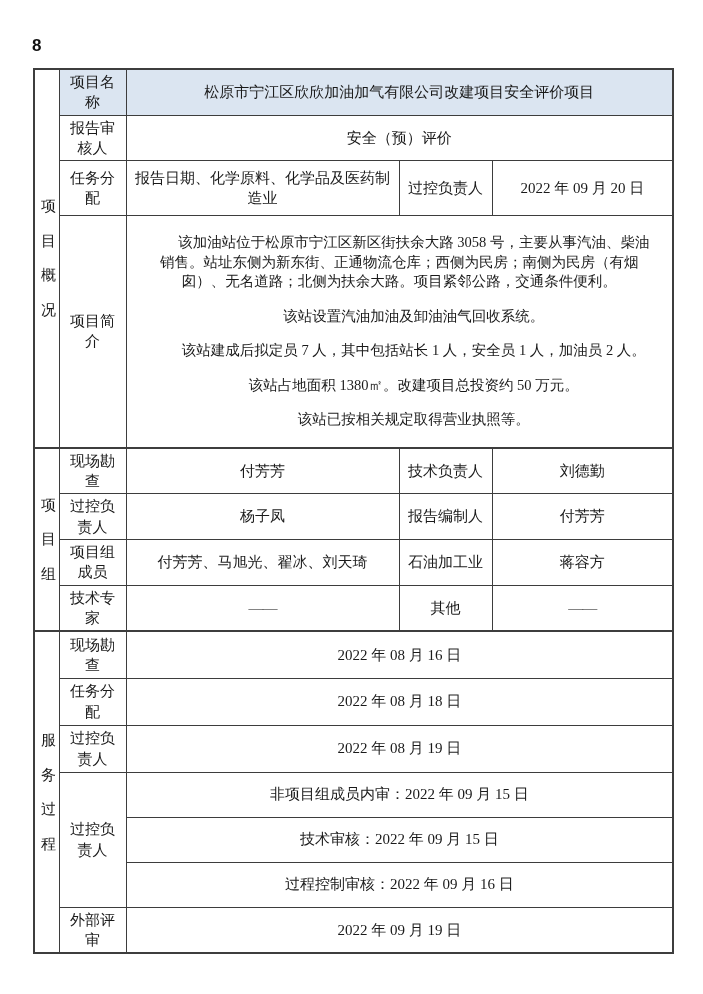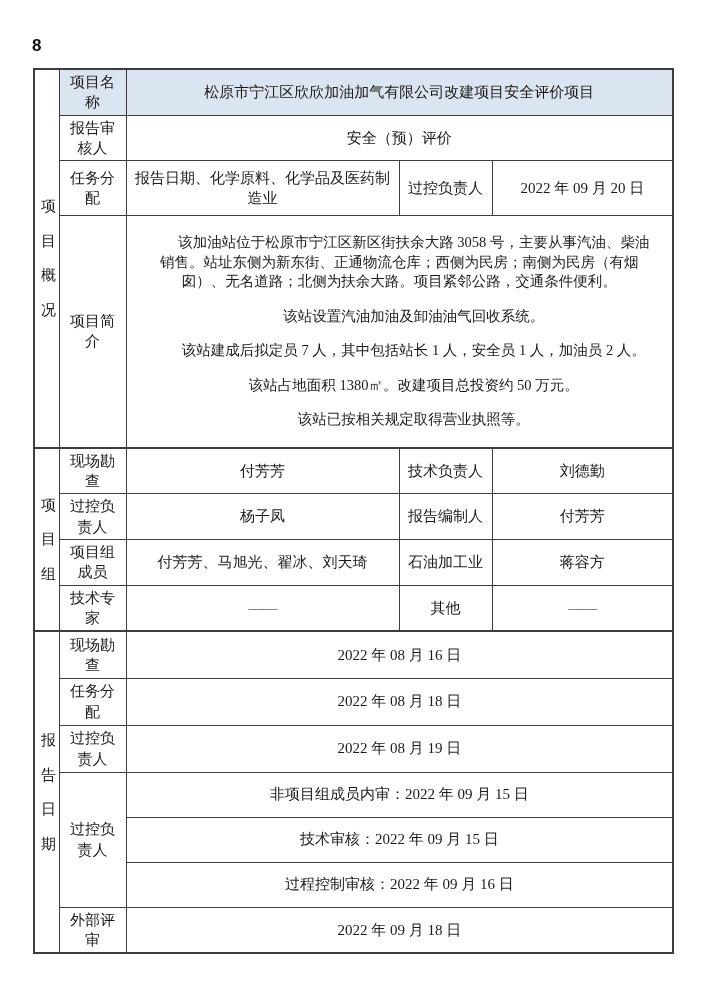--- a/index.html
+++ b/index.html
@@ -145,21 +145,21 @@
     </tr>
     <tr style="height:46px">
       <td>技术专家</td>
       <td class="dash">——</td>
       <td>其他</td>
       <td class="dash">——</td>
     </tr>
 
     <tr class="sect-start" style="height:47px">
       <td class="group-cell" rowspan="7">
-        <div class="vtext">报告日期</div>
+        <div class="vtext">服务过程</div>
       </td>
       <td>现场勘查</td>
       <td colspan="3" class="left-text">2022 年 08 月 16 日</td>
     </tr>
     <tr style="height:47px">
       <td>任务分配</td>
       <td colspan="3" class="left-text">2022 年 08 月 18 日</td>
     </tr>
     <tr style="height:47px">
       <td>过控负责人</td>
@@ -170,16 +170,16 @@
       <td colspan="3" class="left-text">非项目组成员内审：2022 年 09 月 15 日</td>
     </tr>
     <tr style="height:45px">
       <td colspan="3" class="left-text">技术审核：2022 年 09 月 15 日</td>
     </tr>
     <tr style="height:45px">
       <td colspan="3" class="left-text">过程控制审核：2022 年 09 月 16 日</td>
     </tr>
     <tr style="height:46px">
       <td>外部评审</td>
-      <td colspan="3">2022 年 09 月 18 日</td>
+      <td colspan="3">2022 年 09 月 19 日</td>
     </tr>
   </tbody>
 </table>
 
 </body></html>

